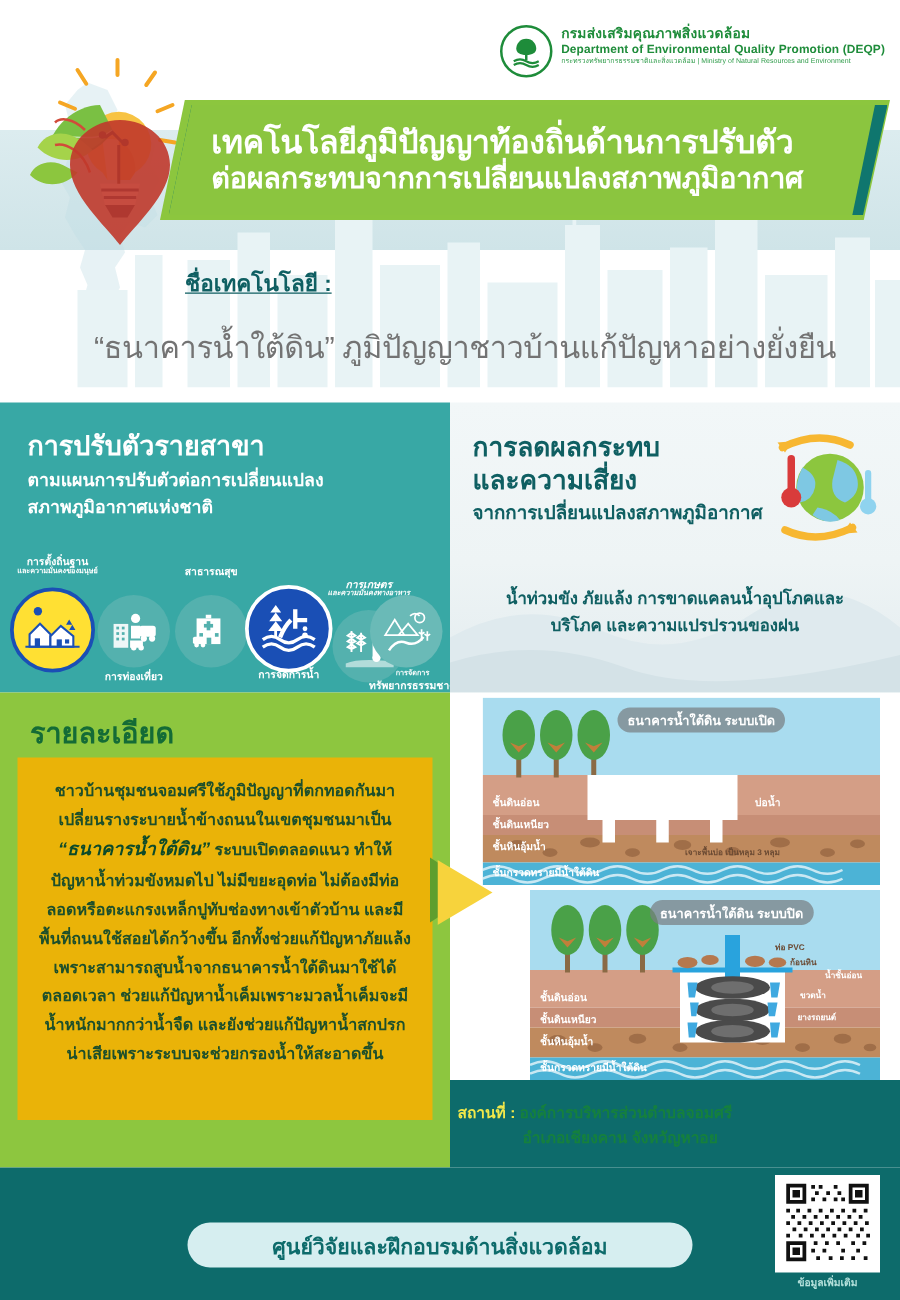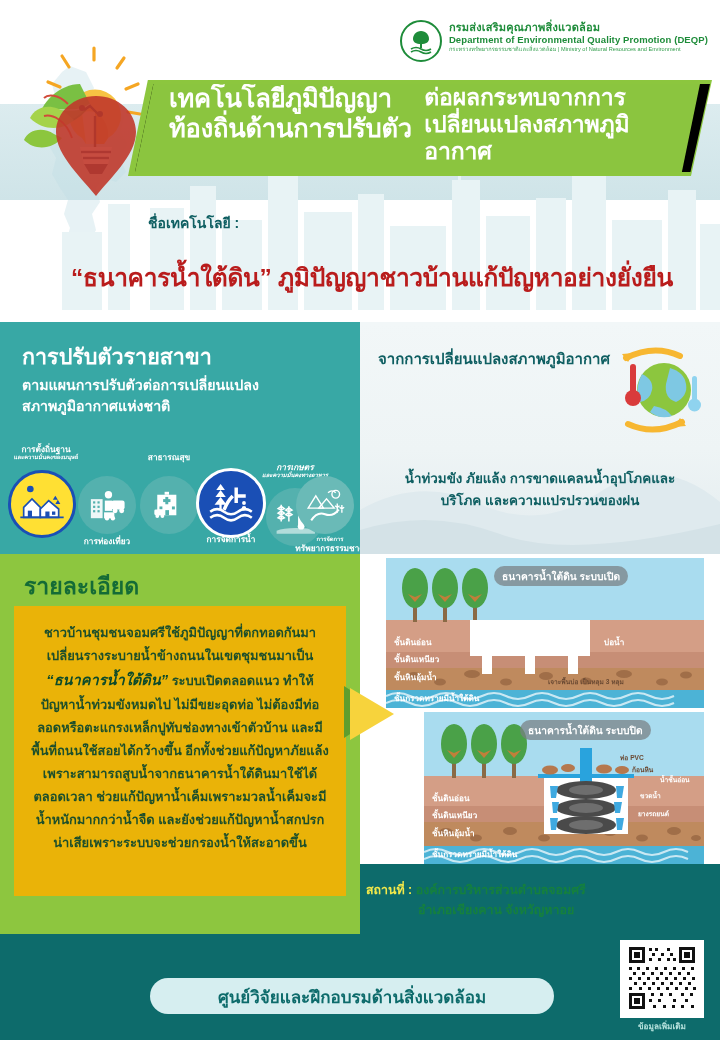--- a/index.html
+++ b/index.html
@@ -40,47 +40,46 @@
   }
   
   .skyline { position: absolute; left: 0; top: 150px; width: 720px; height: 160px; }
 
   
   .emblem { position: absolute; left: 12px; top: 42px; width: 140px; height: 170px; }
 
   
   .title-banner {
     position: absolute; left: 135px; top: 84px; width: 575px; height: 88px;
-    background: #000000;
+    background: #0f766e;
     clip-path: polygon(3.2% 0, 100% 0, 96.6% 100%, 0 100%);
-    display: flex; flex-direction: row; justify-content: center;
+    display: flex; flex-direction: column; justify-content: center;
     padding: 0 26px 0 34px;
-    font-family: Liberation Serif, serif;
   }
   .title-banner::before {
     content: ""; position: absolute; left: -9px; top: -5px;
     width: 575px; height: 95px; background: #8bc53f; z-index: -1;
     clip-path: polygon(3.2% 0, 100% 0, 96.6% 100%, 0 100%);
   }
   .banner-shadow {
     position: absolute; left: 128px; top: 80px; width: 584px; height: 96px;
     background: #8cc63e;
     clip-path: polygon(3.4% 0, 100% 0, 96.4% 100%, 0 100%);
   }
   .title-l1 { font-size: 25.5px; font-weight: bold; color: #ffffff; line-height: 1.18; letter-spacing: -.2px; }
   .title-l2 { font-size: 23px; font-weight: bold; color: #ffffff; line-height: 1.18; letter-spacing: -.2px; }
 
   
   .tech-label {
     position: absolute; left: 148px; top: 212px;
-    font-size: 14px; font-weight: bold; color: #0f5f62;
+    font-size: 18px; font-weight: bold; color: #0f5f62; text-decoration: underline;
   }
   .tech-name {
     position: absolute; left: 52px; top: 258px; width: 640px;
-    text-align: center; font-size: 24.5px; font-weight: bold; color: #b91c1c;
+    text-align: center; font-size: 24.5px; font-weight: normal; color: #737373;
     letter-spacing: -.3px;
   }
 
   
   .panel-left {
     position: absolute; left: 0; top: 322px; width: 360px; height: 232px;
     background: #38a8a5; padding: 22px 18px 0 22px;
   }
   .pl-h1 { font-size: 21.5px; font-weight: bold; color: #ffffff; line-height: 1.25; }
   .pl-h2 { font-size: 14.2px; font-weight: bold; color: #ffffff; line-height: 1.5; margin-top: 4px; }
@@ -403,20 +402,24 @@
         <span>ทรัพยากรธรรมชาติ</span>
       </div>
     </div>
   </div>
 
   <div class="panel-right">
     <svg class="hill" viewBox="0 0 360 96" preserveAspectRatio="none">
       <path d="M0 52 q60 -34 120 -6 t120 -12 t120 10 L360 96 L0 96 Z" fill="#dfeaee"></path>
       <path d="M0 72 q70 -22 140 4 t220 -10 L360 96 L0 96 Z" fill="#d4e2e7"></path>
     </svg>
+    <div class="pr-h1">
+      <div>การลดผลกระทบ</div>
+      <div>และความเสี่ยง</div>
+    </div>
     <div class="pr-h2">จากการเปลี่ยนแปลงสภาพภูมิอากาศ</div>
 
     <svg class="globe-icon" viewBox="0 0 104 96">
       <path d="M24 16 q28 -14 54 -2" stroke="#f7b731" stroke-width="6" fill="none" stroke-linecap="round"></path>
       <path d="M26 20 l-6 -8 12 -1 z" fill="#f7b731"></path>
       <path d="M80 80 q-28 14 -54 2" stroke="#f7b731" stroke-width="6" fill="none" stroke-linecap="round"></path>
       <path d="M78 76 l6 8 -12 1 z" fill="#f7b731"></path>
       <circle cx="62" cy="48" r="27" fill="#8cc63e"></circle>
       <path d="M40 32 q12 6 10 16 t-12 12 q-6 -12 2 -28 z" fill="#7ec8e3"></path>
       <path d="M68 26 q14 4 16 16 t-10 18 q-12 -4 -10 -18 z" fill="#7ec8e3"></path>

